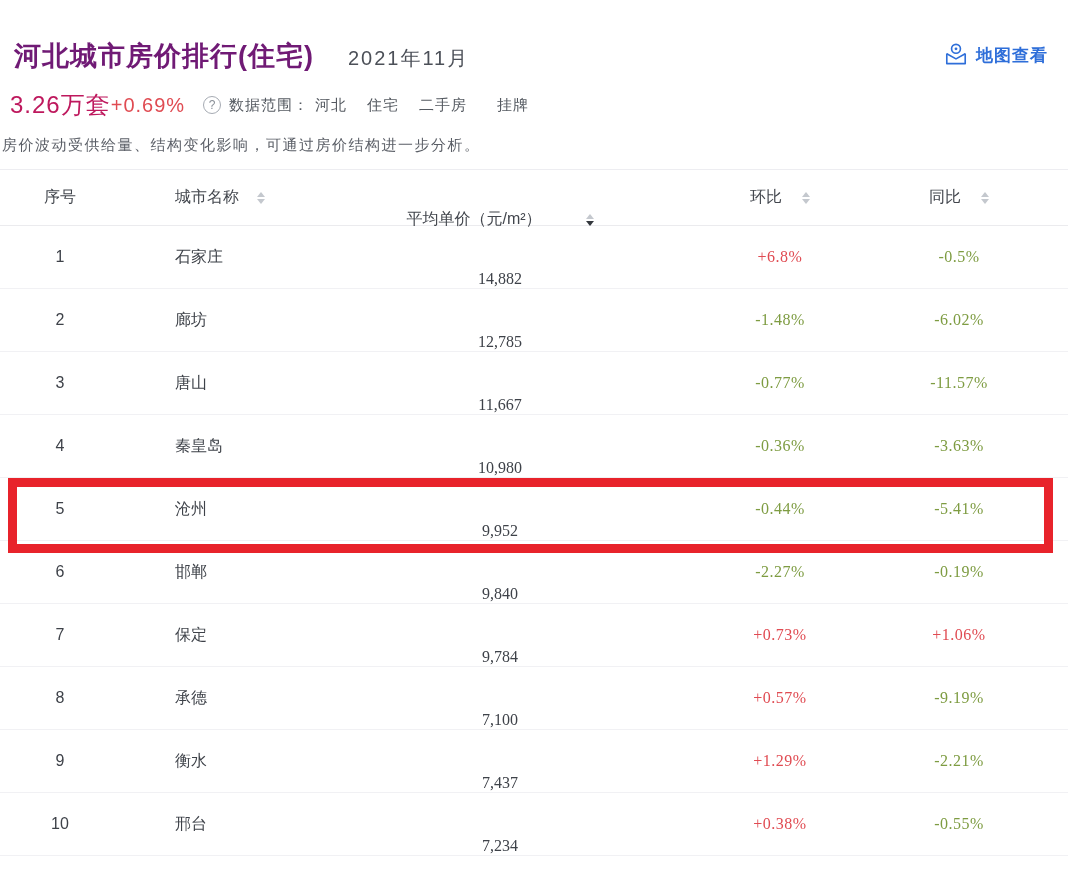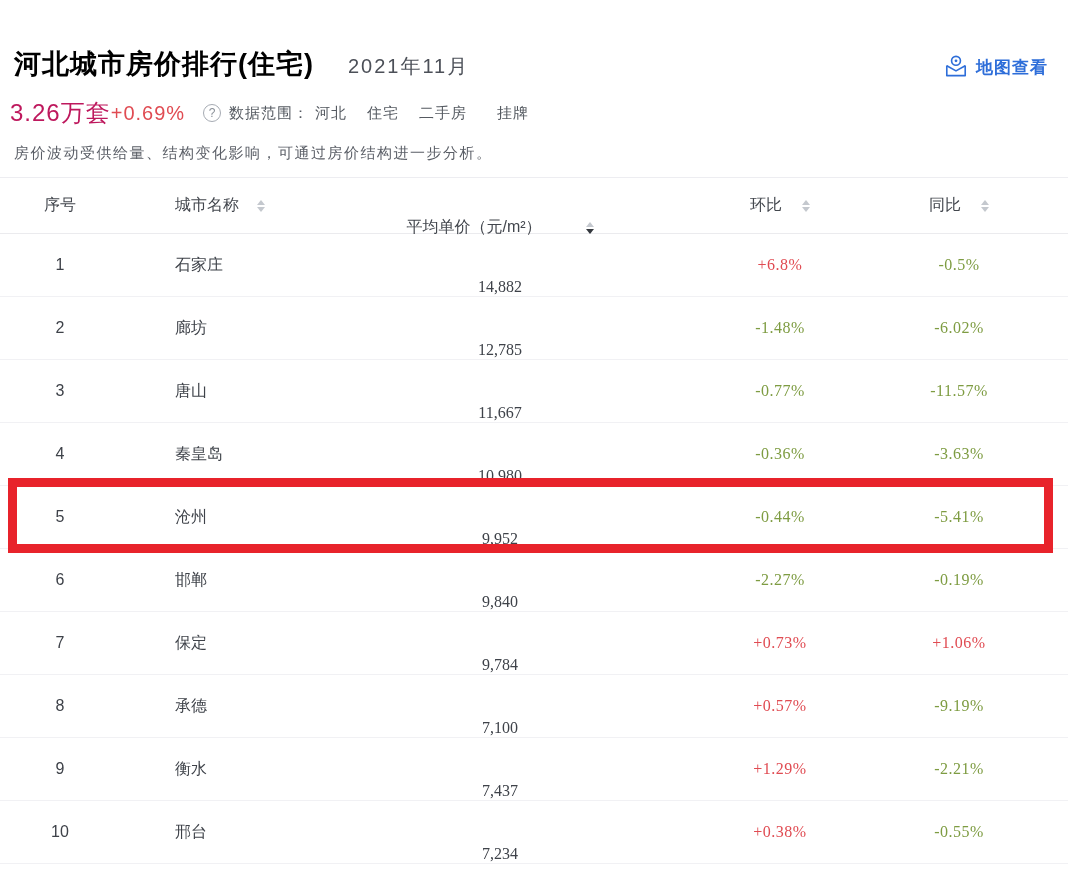--- a/index.html
+++ b/index.html
@@ -1,35 +1,35 @@
 <!DOCTYPE html>
 <html style="--accent: #2e6ed9; --up: #e04b52; --down: #7e9c42; --hl: #e8232b;"><head>
 <meta charset="utf-8">
 <style>
   * { margin:0; padding:0; box-sizing:border-box; }
   html,body { width:1068px; height:882px; background:#ffffff; font-family:"Liberation Sans","DejaVu Sans",sans-serif; overflow:hidden; }
   .page { position:relative; width:1068px; height:882px; background:#fff; }
 
   
   .hd { padding:36px 18px 0 14px; display:flex; align-items:baseline; }
-  .hd-title { font-size:27px; font-weight:700; color:#000000; letter-spacing:1px; line-height:40px;margin-top:8px; }
+  .hd-title { font-size:27px; font-weight:700; color:#701a75; letter-spacing:1px; line-height:40px; }
   .hd-date { font-size:20px; color:#4c5058; margin-left:34px; letter-spacing:2px; }
-  .map-link { position:absolute; right:20px; top:42px; display:flex; align-items:center; gap:7px; cursor:pointer;margin-top:12px; }
+  .map-link { position:absolute; right:20px; top:42px; display:flex; align-items:center; gap:7px; cursor:pointer; }
   .map-link .lbl { font-size:17px; font-weight:700; color:var(--accent); letter-spacing:1px; }
 
   
   .stats { margin-top:14px; padding-left:10px; display:flex; align-items:center; line-height:30px; }
   .stat-count { font-size:24px; color:#be185d; letter-spacing:1px; }
   .stat-change { font-size:20px; color:var(--up); margin-left:0; letter-spacing:1px;text-align:right; }
   .help { width:18px; height:18px; border:1px solid #a6abb3; border-radius:50%; color:#8a9098;
           font-size:12px; display:inline-flex; align-items:center; justify-content:center; margin:0 8px 0 18px; }
   .scope { font-size:15px; color:#555a61; letter-spacing:1px; }
   .scope .tag { margin-left:20px; }
   .scope .tag.last { margin-left:30px; }
-  .note { margin-top:14px; padding-left:14px; font-size:15px; color:#5a5e66; letter-spacing:1.5px; line-height:22px; }
+  .note { margin-top:14px; padding-left:2px; font-size:15px; color:#5a5e66; letter-spacing:1.5px; line-height:22px; }
   .divider { margin-top:13px; border-top:1px solid #ededf1; }
 
   
   .thead { display:flex; height:56px; align-items:center; border-bottom:1px solid #ebebee; color:#42464d; font-size:16px; }
   .trow  { display:flex; height:63px; align-items:center; border-bottom:1px solid #f1f1f4; font-size:16px; color:#3e4249; cursor:pointer; }
   .c1 { width:120px; text-align:center; }
   .c2 { width:210px; padding-left:55px; text-align:left; display:flex; align-items:center; }
   .c3 { width:340px; text-align:center; display:flex; align-items:center; justify-content:center;margin-top:44px; }
   .c4 { width:220px; text-align:center; display:flex; align-items:center; justify-content:center; }
   .c5 { width:178px; padding-right:40px; text-align:center; display:flex; align-items:center; justify-content:center; }

